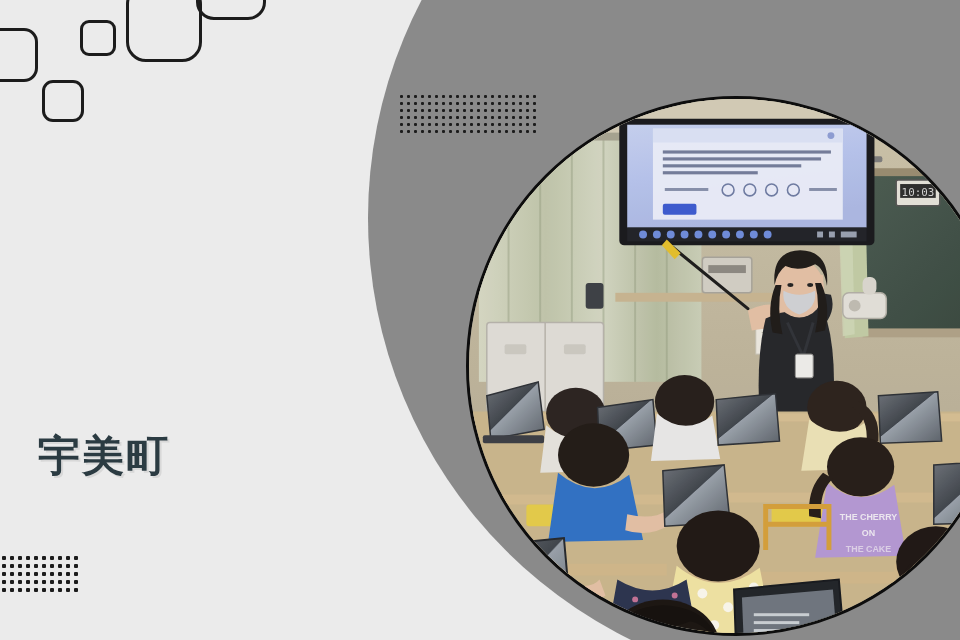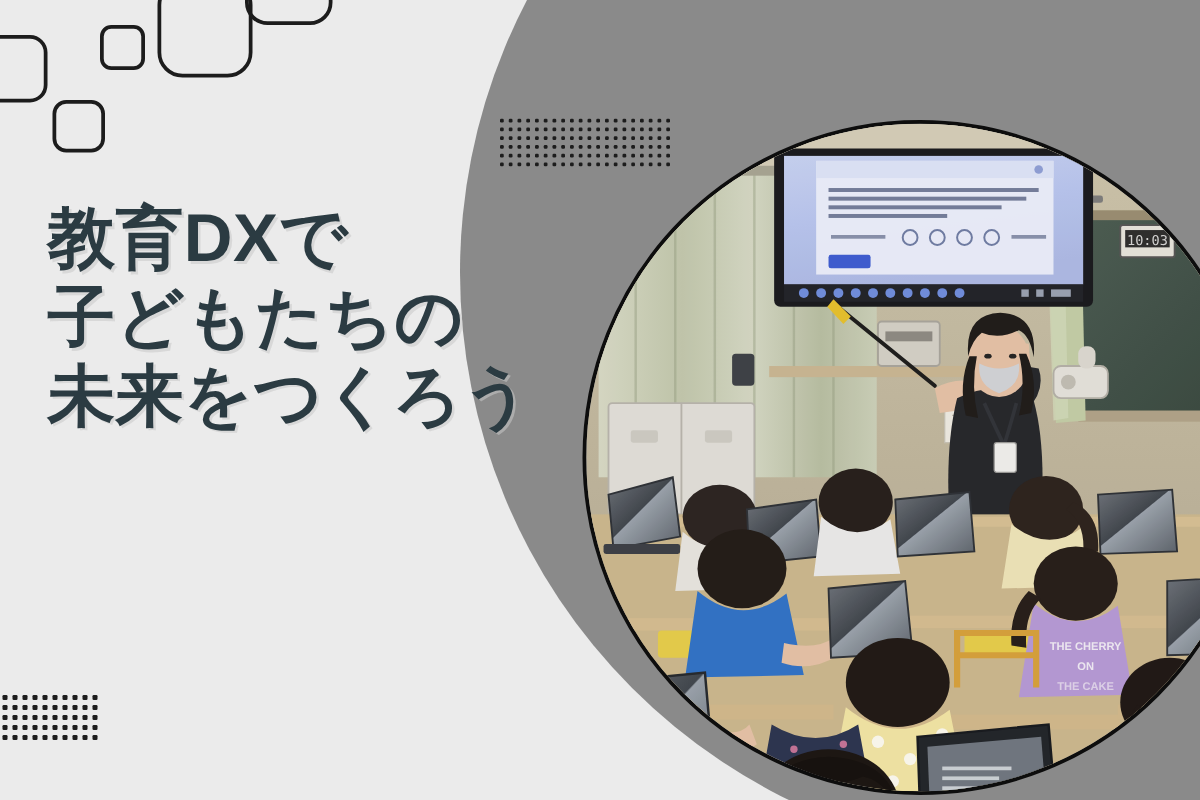--- a/index.html
+++ b/index.html
@@ -587,22 +587,16 @@
           <path d="M500 452 q22 18 18 52 l-14 4 q4 -32 -12 -48 z" fill="#1d1613"></path>
 
           <path d="M506 474 q14 6 16 20" stroke="#e4e6ea" stroke-width="4" fill="none"></path>
         </g>
 
         <rect x="0" y="0" width="540" height="540" fill="#7a6a52" opacity="0.05"></rect>
       </svg>
     </div>
   </div>
 
-  <div class="text-block">
-    <h1 class="headline">
-      <span class="hline">教育DXで</span>
-      <span class="hline">子どもたちの</span>
-      <span class="hline">未来をつくろう</span>
-    </h1>
-  </div>
-
+
+  <p class="subline">宇美町</p>
 
 </div>
 
 </body></html>

